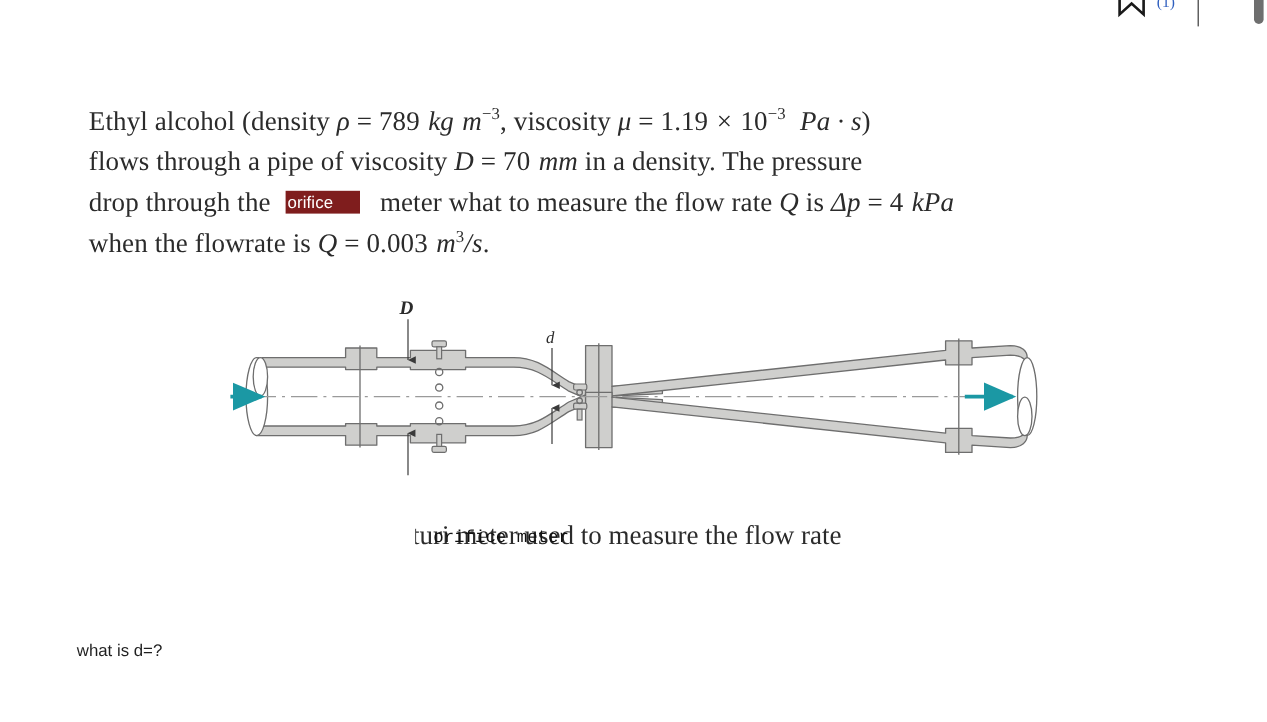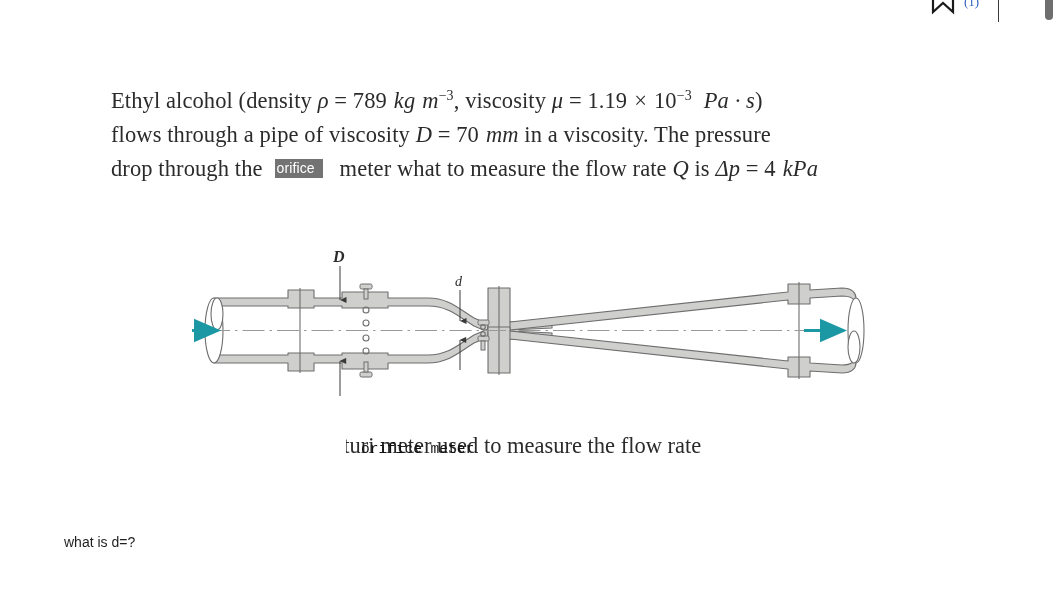--- a/index.html
+++ b/index.html
@@ -61,41 +61,41 @@
     left: 74px; top: 84px;
     width: 906px;
     font-family: "Liberation Serif", serif;
     font-size: 22.5px;
     line-height: 34px;
     color: #2b2b2b;
     text-align: justify;
     text-justify: inter-word;
     letter-spacing: .1px;
   }
-  #problem-statement .ln { display: block; white-space: nowrap; margin-left: 37px; }
+  #problem-statement .ln { display: block; white-space: nowrap; }
   .mi { font-style: italic; }
   sup.exp { font-size: 0.62em; vertical-align: super; line-height: 0; }
   sup.frc { font-size: 0.62em; vertical-align: super; line-height: 0; }
   .sp { display: inline-block; }
   .j1 { width: 7px; }
   .j2 { width: 12px; }
   .j3 { width: 17px; }
 
   
   #redaction-black {
     display: inline-block;
     position: relative;
-    background: #737373;
+    background: #7f1d1d;
     color: #ffffff;
     font-family: "Liberation Sans", sans-serif;
     font-style: normal;
     font-size: 14px;
     line-height: 19px;
     height: 19px;
-    width: 48px;
+    width: 62px;
     padding-left: 2px;
     vertical-align: -2px;
     box-sizing: border-box;
     overflow: hidden;
   }
 
   
   #figure-wrap {
     position: absolute;
     left: 192px; top: 248px;
@@ -154,24 +154,25 @@
 </div>
 
 <div id="scrollbar-track">
   <div id="scrollbar-thumb"></div>
 </div>
 
 <div id="problem-statement">
 
   <span class="ln"><span>Ethyl alcohol (density </span><span class="mi">ρ</span><span> = </span><span>789</span><span class="sp j1"></span><span class="mi">kg</span><span class="sp j1"></span><span class="mi">m</span><sup class="exp">−3</sup><span>, viscosity </span><span class="mi">μ</span><span> = </span><span>1.19</span><span class="sp j1"></span><span>×</span><span class="sp j1"></span><span>10</span><sup class="exp">−3</sup><span class="sp j2"></span><span class="mi">Pa · s</span><span>)</span></span>
 
-  <span class="ln"><span>flows through a pipe of viscosity </span><span class="mi">D</span><span> = </span><span>70</span><span class="sp j1"></span><span class="mi">mm</span><span> in a viscosity.  The pressure</span></span>
+  <span class="ln"><span>flows through a pipe of viscosity </span><span class="mi">D</span><span> = </span><span>70</span><span class="sp j1"></span><span class="mi">mm</span><span> in a density.  The pressure</span></span>
 
   <span class="ln"><span>drop through the</span><span class="sp j2"></span><span id="redaction-black"><span>orifice</span></span><span class="sp j3"></span><span>meter what to measure the flow rate </span><span class="mi">Q</span><span> is </span><span class="mi">Δp</span><span> = </span><span>4</span><span class="sp j1"></span><span class="mi">kPa</span></span>
 
+  <span class="ln"><span>when the flowrate is </span><span class="mi">Q</span><span> = </span><span>0.003</span><span class="sp j1"></span><span class="mi">m</span><sup class="frc">3</sup><span class="mi">/s</span><span>.</span></span>
 
 </div>
 
 <div id="figure-wrap">
   <svg id="venturi-svg" width="680" height="165" viewBox="0 0 680 165">
 
     <defs>
       <marker id="arrowTeal" markerWidth="9" markerHeight="9" refX="8" refY="4.5" orient="auto">
         <path d="M0,0.6 L9,4.5 L0,8.4 Z" fill="#1b98a4"></path>
       </marker>

